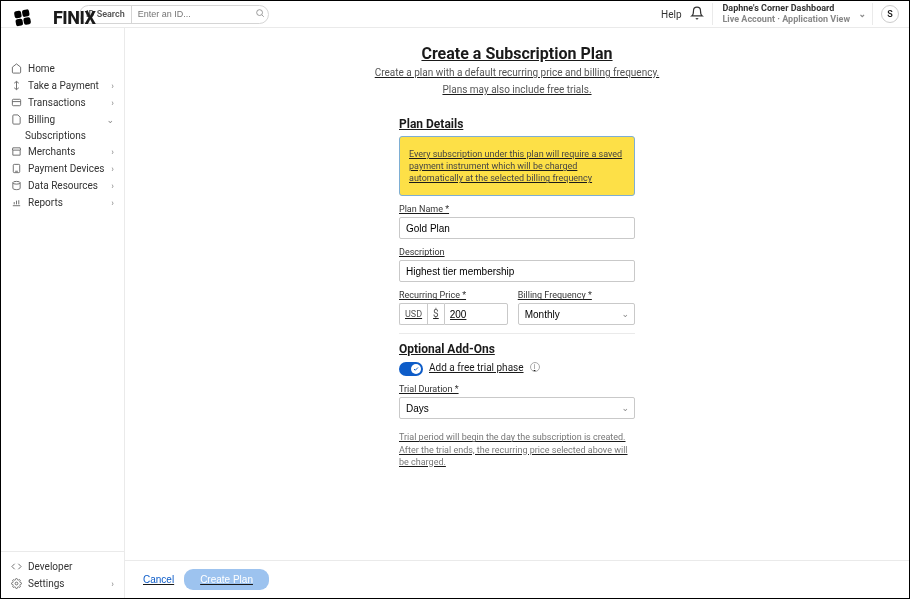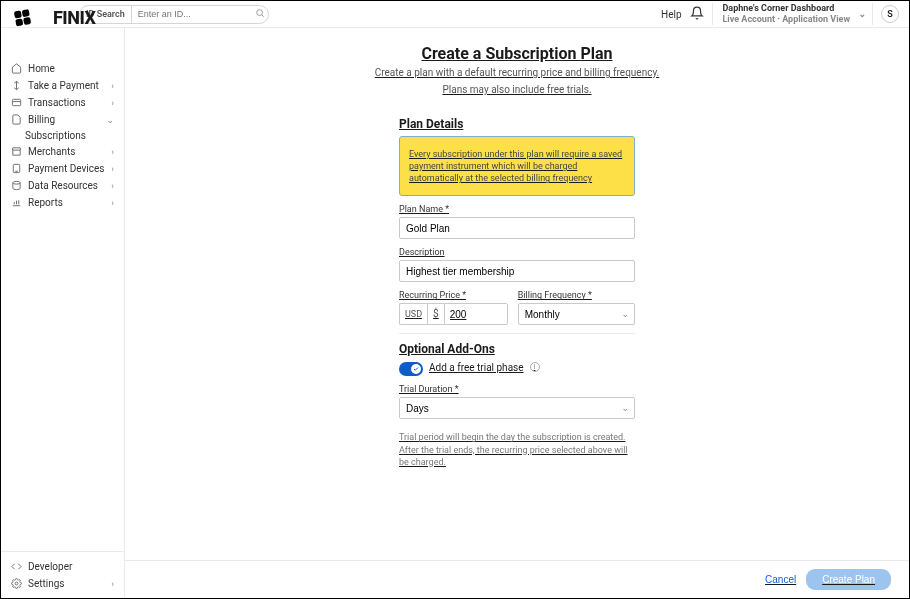--- a/index.html
+++ b/index.html
@@ -313,21 +313,20 @@
     font-size: 9px;
     color: #777;
     line-height: 1.35;
     margin-top: 12px;
   }
   
   .footer {
     border-top: 1px solid #eaeaea;
     padding: 8px 18px;
     display: flex;
-    justify-content: flex-end;
     gap: 10px;
     align-items: center;
   }
   .btn-cancel {
     background: none;
     border: none;
     color: #0d5cc8;
     font-size: 10px;
     cursor: pointer;
   }

